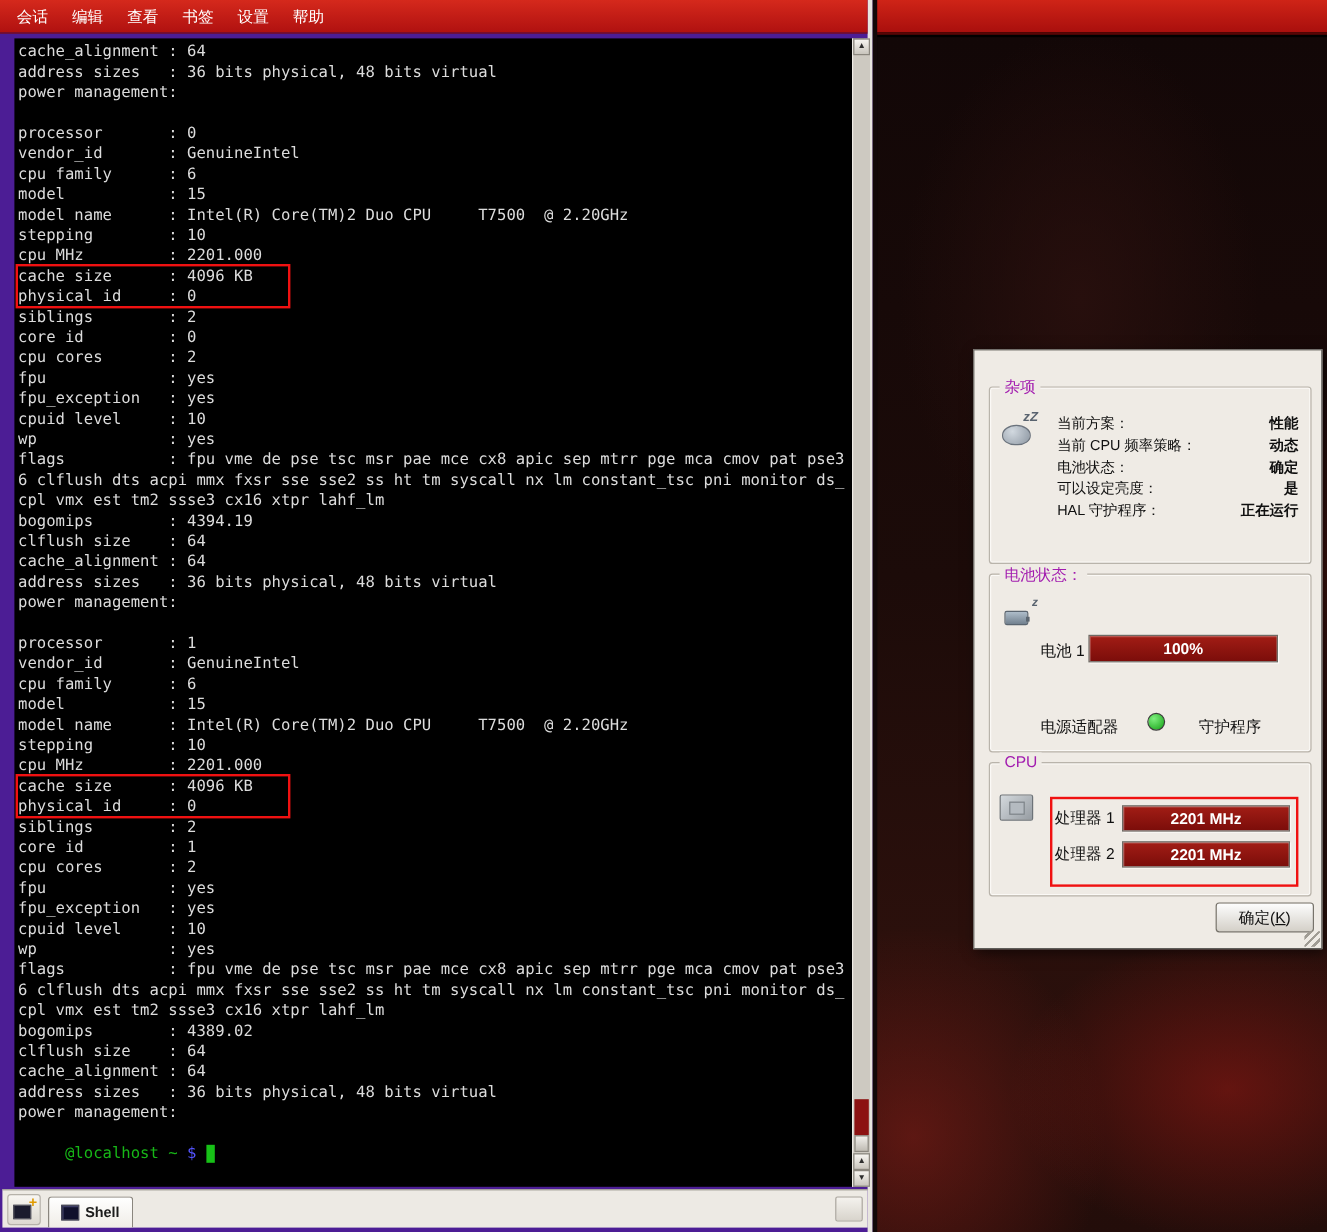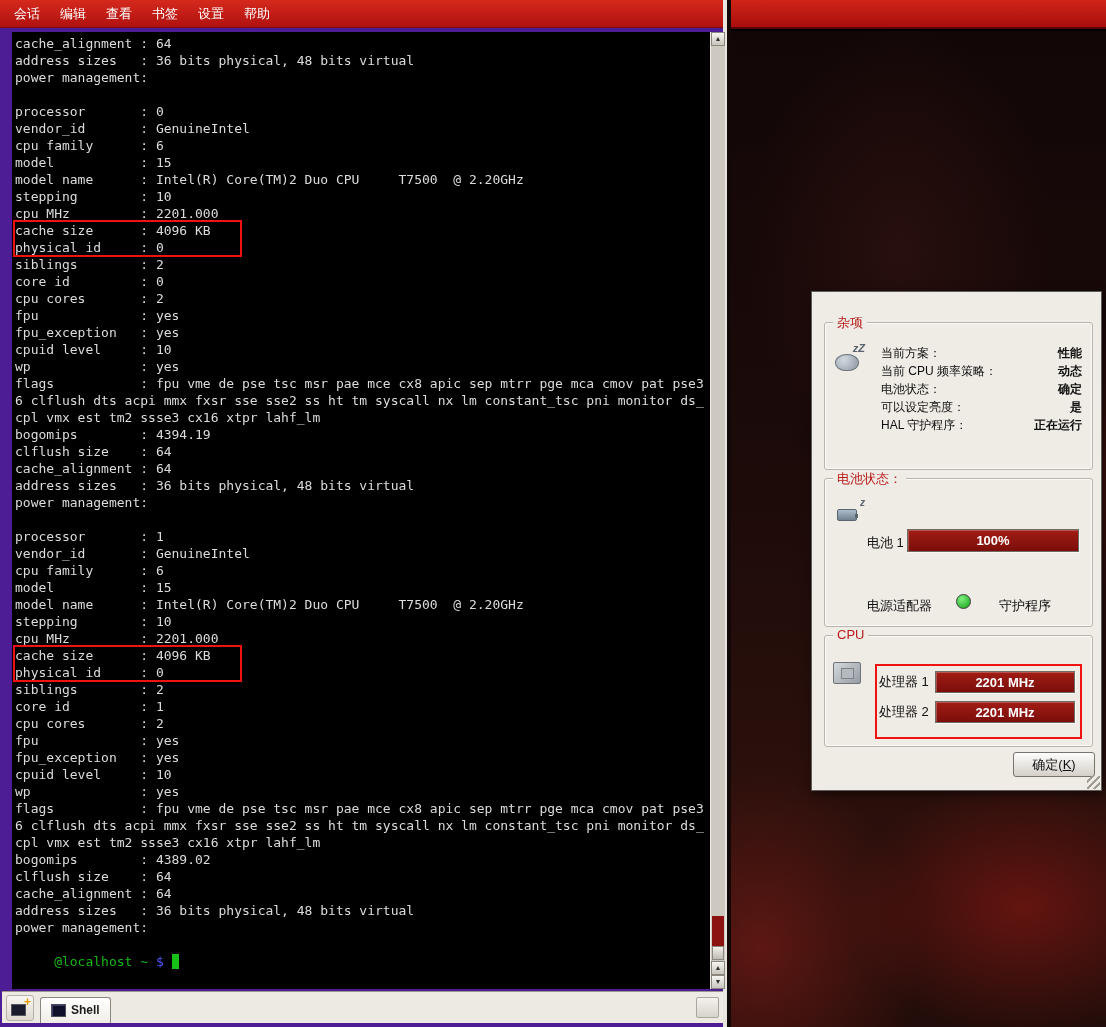--- a/index.html
+++ b/index.html
@@ -46,21 +46,21 @@
     linear-gradient(180deg,#120707 0%, #1c0b09 45%, #2b100c 75%, #230d0a 100%);}
 
   
   .dlg{position:absolute;left:811px;top:291px;width:291px;height:500px;background:#efebe5;border:1px solid #5f5d59;box-shadow:2px 3px 10px rgba(0,0,0,.55);box-sizing:border-box;}
   .dlg-title{position:absolute;left:0;top:0;width:100%;height:20px;background:linear-gradient(#ededed,#bcbcbc);border-bottom:1px solid #8f8f8f;display:flex;align-items:center;box-sizing:border-box;}
   .dlg-title-text{flex:1;text-align:center;font-size:12px;color:#333;}
   .winbtns{display:flex;gap:3px;margin-right:4px;}
   .winbtn{width:17px;height:14px;background:linear-gradient(#f4f4f4,#c7c7c7);border:1px solid #8a8a8a;font-size:9px;line-height:12px;text-align:center;color:#222;box-sizing:border-box;}
 
   .group{position:absolute;left:12px;width:267px;border:1px solid #b9b4ab;border-radius:3px;box-shadow:inset 0 0 0 1px #fbf9f6;}
-  .glabel{position:absolute;top:-9px;left:8px;background:#efebe5;padding:0 4px;font-size:13px;color:#b91c1c;}
+  .glabel{position:absolute;top:-9px;left:8px;background:#efebe5;padding:0 4px;font-size:13px;color:#a21caf;}
   .g-misc{top:30px;height:146px;}
   .g-batt{top:186px;height:147px;}
   .g-cpu{top:343px;height:110px;}
 
   .misc-rows{position:absolute;left:56px;right:10px;top:21px;}
   .irow{display:flex;justify-content:space-between;height:18px;font-size:12px;line-height:18px;color:#101010;}
   .irow .val{font-weight:bold;}
 
   
   .icon-suspend{position:absolute;left:10px;top:22px;width:30px;height:26px;}
@@ -69,21 +69,21 @@
   .icon-batt{position:absolute;left:12px;top:20px;width:30px;height:24px;}
   .icon-batt .body{position:absolute;left:0;bottom:2px;width:18px;height:10px;background:linear-gradient(#aebdca,#72818f);border:1px solid #5a6570;border-radius:2px;}
   .icon-batt .tip{position:absolute;left:18px;bottom:5px;width:3px;height:4px;background:#5a6570;}
   .icon-batt .zz{position:absolute;right:2px;top:-2px;font-size:10px;font-weight:bold;font-style:italic;color:#59636f;}
   .icon-cpu{position:absolute;left:8px;top:26px;width:26px;height:20px;background:linear-gradient(135deg,#d4d9dd,#969ca2);border:1px solid #6d7378;border-radius:2px;}
   .icon-cpu::after{content:"";position:absolute;left:7px;top:5px;width:11px;height:9px;background:#b4bac0;border:1px solid #7c8287;}
 
   
   .meter{position:absolute;background:linear-gradient(#a21d15,#7b0d0a);border:1px solid #6e6a64;box-shadow:1px 1px 0 #fbf9f6, inset 1px 1px 0 rgba(255,255,255,.25);color:#fff;font-weight:bold;font-size:13px;display:flex;align-items:center;justify-content:center;box-sizing:border-box;}
   .batt-name{position:absolute;left:42px;top:52px;height:23px;line-height:23px;font-size:13px;color:#101010;}
-  .batt-meter{left:82px;top:50px;width:172px;height:23px;}
+  .batt-meter{left:82px;top:50px;width:158px;height:23px;}
   .adapter-label{position:absolute;left:42px;top:118px;font-size:13px;color:#101010;}
   .led{position:absolute;left:131px;top:115px;width:13px;height:13px;border-radius:50%;background:radial-gradient(circle at 35% 30%,#7ef07e,#14a014);border:1px solid #3c3c3c;}
   .adapter-status{position:absolute;left:174px;top:118px;font-size:13px;color:#101010;}
 
   .cpu-row-label{position:absolute;left:54px;height:22px;line-height:22px;font-size:13px;color:#101010;}
   .cpu-meter{left:110px;width:140px;height:22px;}
   .cpu-annotation{position:absolute;left:50px;top:28px;width:207px;height:75px;border:2px solid #f01111;box-sizing:border-box;pointer-events:none;}
 
   .okbtn{position:absolute;left:201px;top:460px;width:82px;height:25px;background:linear-gradient(#fdfdfd,#d4d0c8);border:1px solid #77736b;border-radius:3px;font-size:13px;color:#101010;display:flex;align-items:center;justify-content:center;box-sizing:border-box;}
   .okbtn .accel{text-decoration:underline;}

